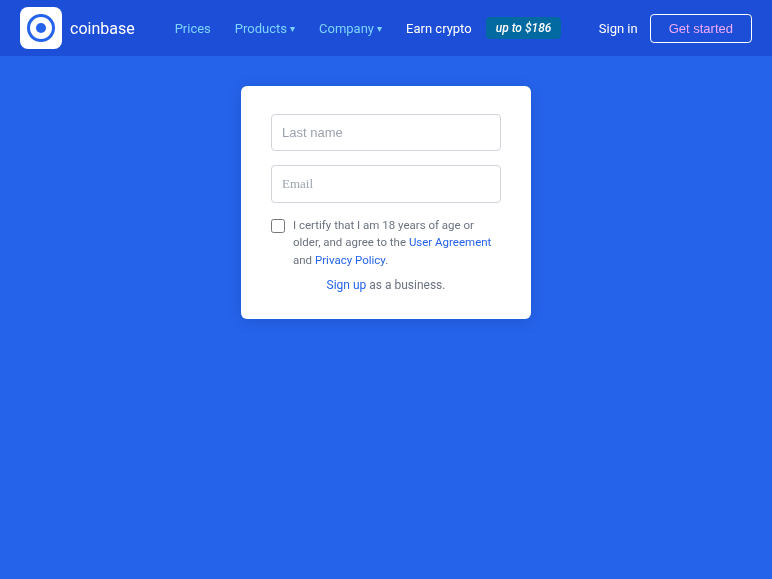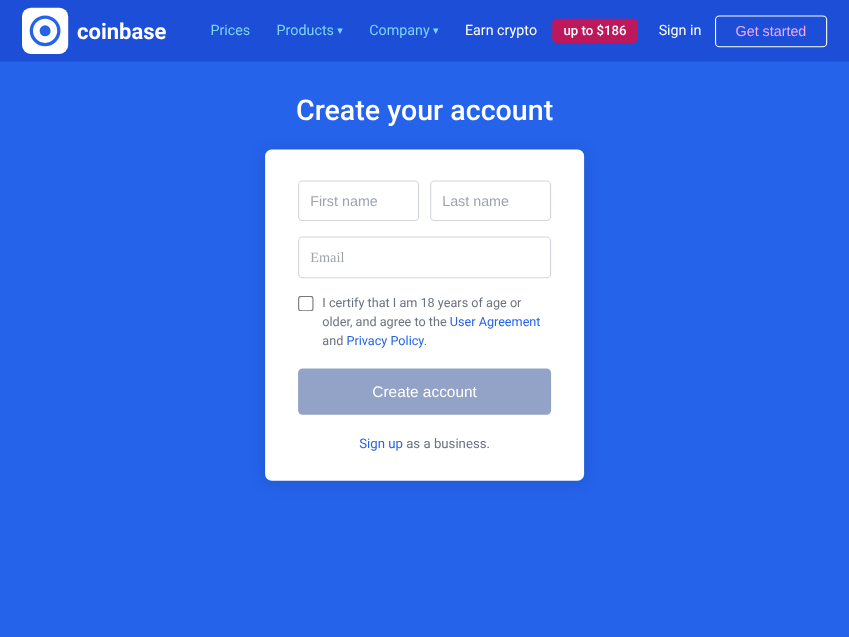--- a/index.html
+++ b/index.html
@@ -57,22 +57,22 @@
     .logo-inner::after {
       content: '';
       width: 10px;
       height: 10px;
       background: #2563eb;
       border-radius: 50%;
     }
 
     .logo-text {
       color: white;
-      font-size: 20px;
-      font-weight: 700;
+      font-size: 16px;
+      font-weight: 400;
     }
 
     .nav-links {
       display: flex;
       align-items: center;
       gap: 4px;
       flex: 1;
     }
 
     .nav-link {
@@ -92,27 +92,28 @@
 
     .earn-link {
       color: white;
       font-size: 13px;
       padding: 6px 10px;
       cursor: pointer;
       text-align: center;
     }
 
     .badge {
-      background-color: #be185d;
+      background-color: #0369a1;
       color: white;
       font-size: 12px;
       padding: 4px 10px;
       border-radius: 4px;
       cursor: pointer;
       font-weight: 500;
+      font-style: italic;
     }
 
     .nav-right {
       display: flex;
       align-items: center;
       gap: 12px;
       margin-left: auto;
     }
 
     .sign-in-link {
@@ -187,21 +188,21 @@
 
     .full-field .form-input {
       width: 100%;
       font-family: Liberation Serif, serif;
     }
 
     .terms-row {
       display: flex;
       align-items: flex-start;
       gap: 8px;
-      margin-bottom: 16px;
+      margin-bottom: 6px;
     }
 
     .terms-checkbox {
       margin-top: 2px;
       flex-shrink: 0;
       width: 14px;
       height: 14px;
       cursor: pointer;
       accent-color: #2563eb;
     }
@@ -269,29 +270,25 @@
     <span class="badge">up to $186</span>
   </div>
 
   <div class="nav-right">
     <span class="sign-in-link">Sign in</span>
     <button class="get-started-btn">Get started</button>
   </div>
 </nav>
 
 <div class="main-content">
-  <h1 class="page-title">Create your account</h1>
 
   <div class="form-card">
 
     
     <div class="name-row">
-      <div class="form-field">
-        <input class="form-input" type="text" placeholder="First name" style="">
-      </div>
       <div class="form-field">
         <input class="form-input" type="text" placeholder="Last name" style="">
       </div>
     </div>
 
     
     <div class="full-field">
       <input class="form-input" type="email" placeholder="Email" style="">
     </div>
 
@@ -303,21 +300,20 @@
       <span class="terms-text">
         <span>I certify that I am 18 years of age or older, and agree to the</span>
         <span> </span>
         <a class="terms-link">User Agreement</a>
         <span> </span><span>and</span><span> </span>
         <a class="terms-link">Privacy Policy</a><span>.</span>
       </span>
     </div>
 
     
-    <button class="create-btn">Create account</button>
 
     
     <div class="footer-links">
       <div>
         <a class="footer-link">Sign up</a><span> as a business.</span>
       </div>
     </div>
 
   </div>
 </div>

